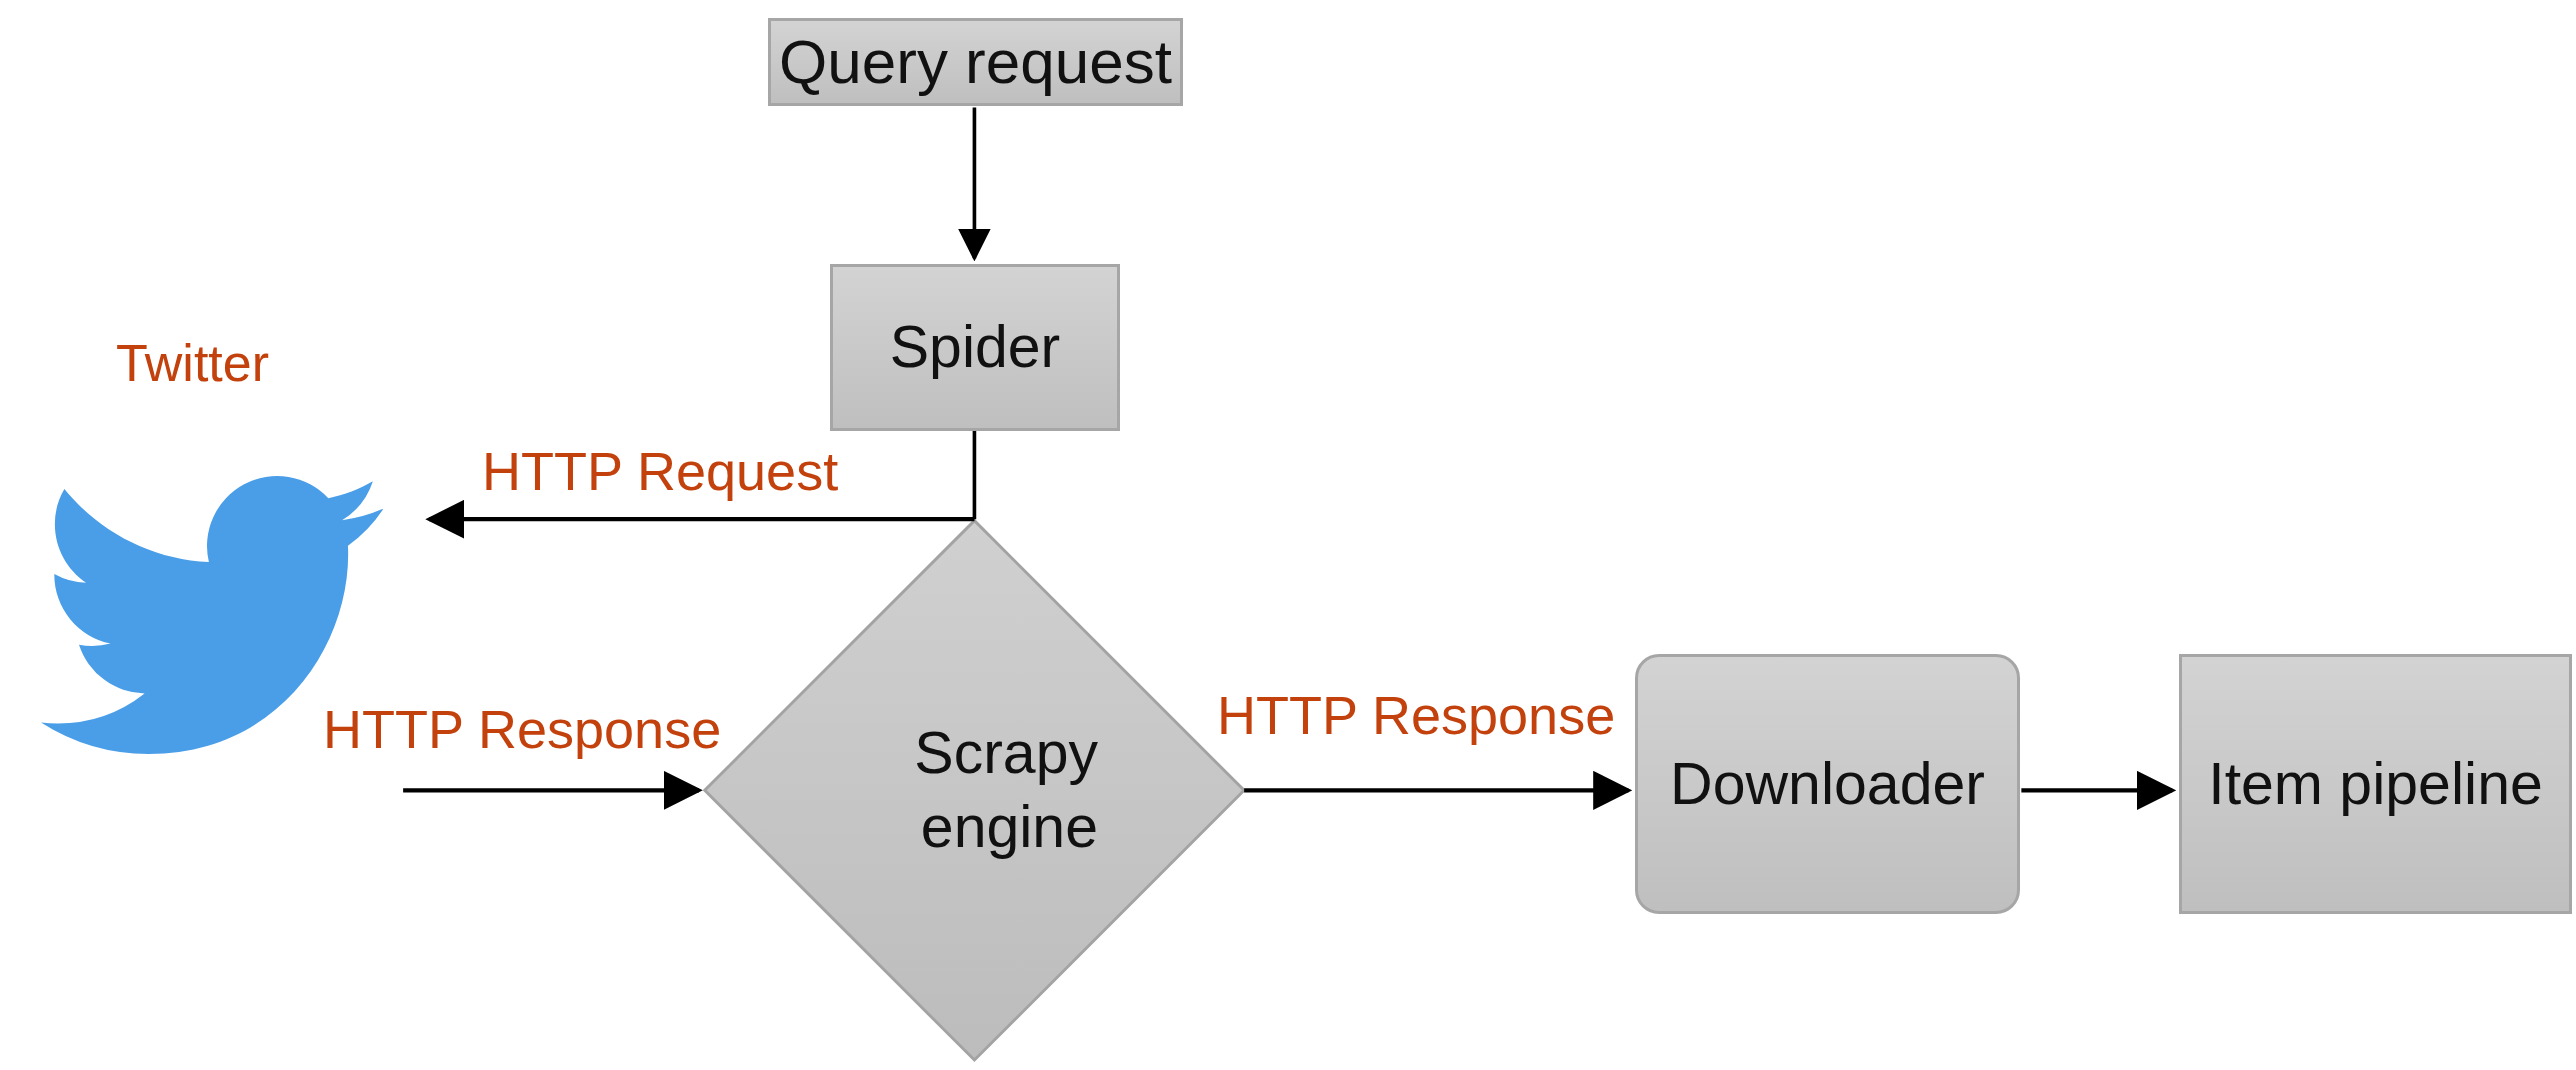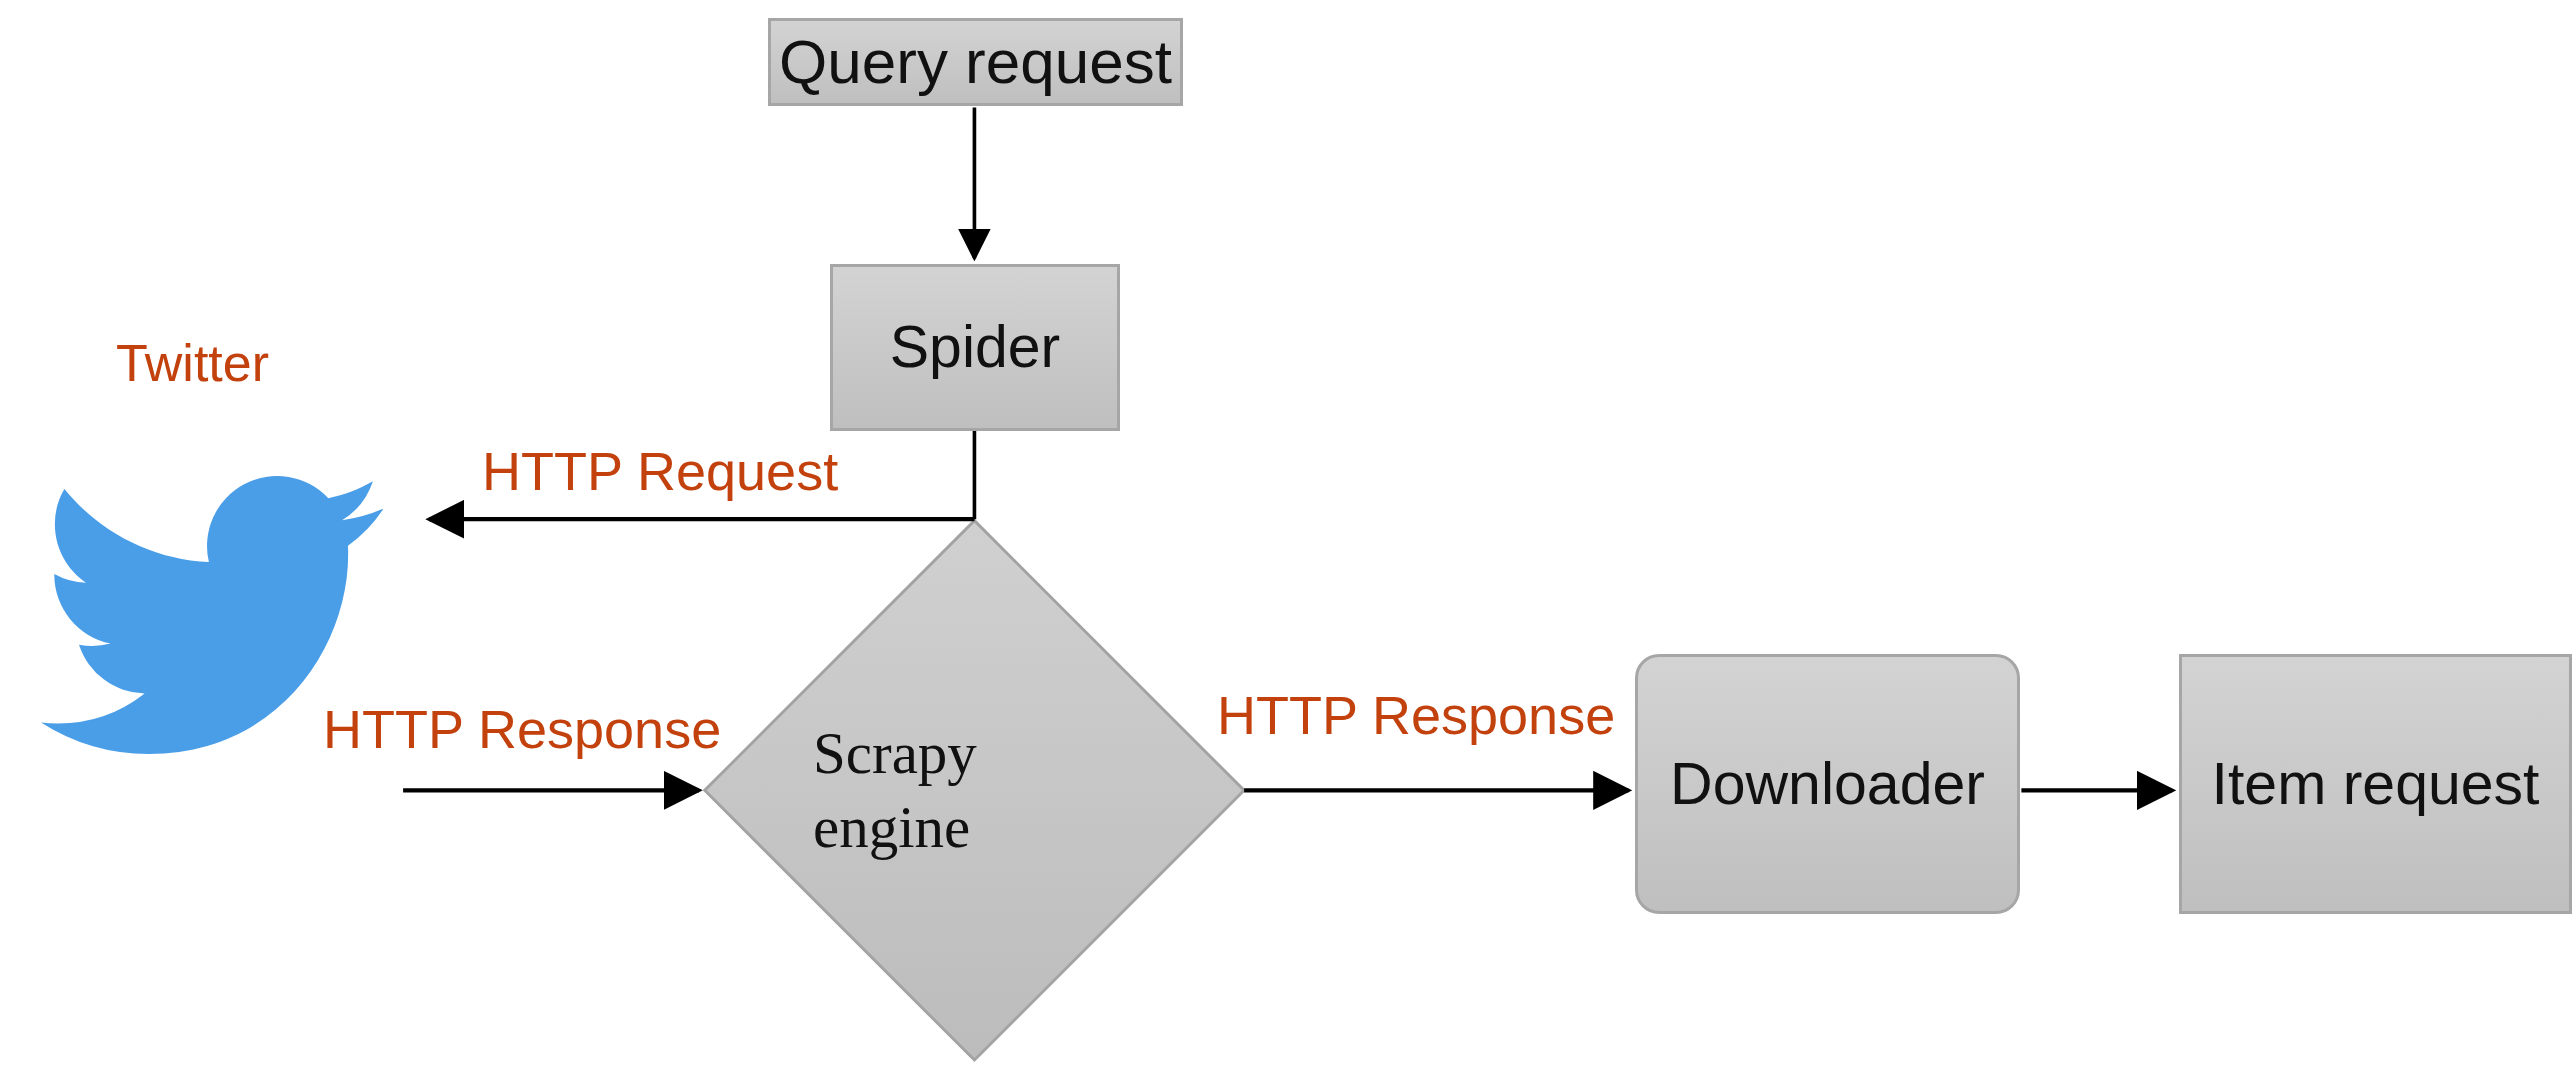--- a/index.html
+++ b/index.html
@@ -35,32 +35,31 @@
     text-align: center;
     color: #111111;
   }
   #node-query-request { left: 768px; top: 18px;  width: 415px; height: 88px; font-size: 62px; }
   #node-spider        { left: 830px; top: 264px; width: 290px; height: 167px; }
   #node-downloader    { left: 1635px; top: 654px; width: 385px; height: 260px; border-radius: 24px; }
   #node-item-pipeline { left: 2179px; top: 654px; width: 393px; height: 260px; }
 
   #node-scrapy-engine-label {
     position: absolute;
-    left: 813px;
+    left: 851px;
     top: 696px;
     width: 247px;
     height: 189px;
     display: flex;
     align-items: center;
     justify-content: center;
-    text-align: left;
+    text-align: right;
     font-size: 59px;
     line-height: 1.25;
     color: #111111;
-    font-family: Liberation Serif, serif;
   }
 
   .edge-label {
     position: absolute;
     font-size: 54px;
     line-height: 1.1;
     white-space: nowrap;
     color: #c2410c;
     text-align: center;
   }
@@ -118,21 +117,21 @@
 
   <div class="node-box" id="node-spider">
     <span>Spider</span>
   </div>
 
   <div class="node-box" id="node-downloader">
     <span>Downloader</span>
   </div>
 
   <div class="node-box" id="node-item-pipeline">
-    <span>Item request</span>
+    <span>Item pipeline</span>
   </div>
 
   <div id="node-scrapy-engine-label">Scrapy engine</div>
 
   <div class="edge-label" id="label-twitter">Twitter</div>
 
   <div class="edge-label" id="label-http-request">HTTP Request</div>
 
   <div class="edge-label" id="label-http-response-left">HTTP Response</div>
 

